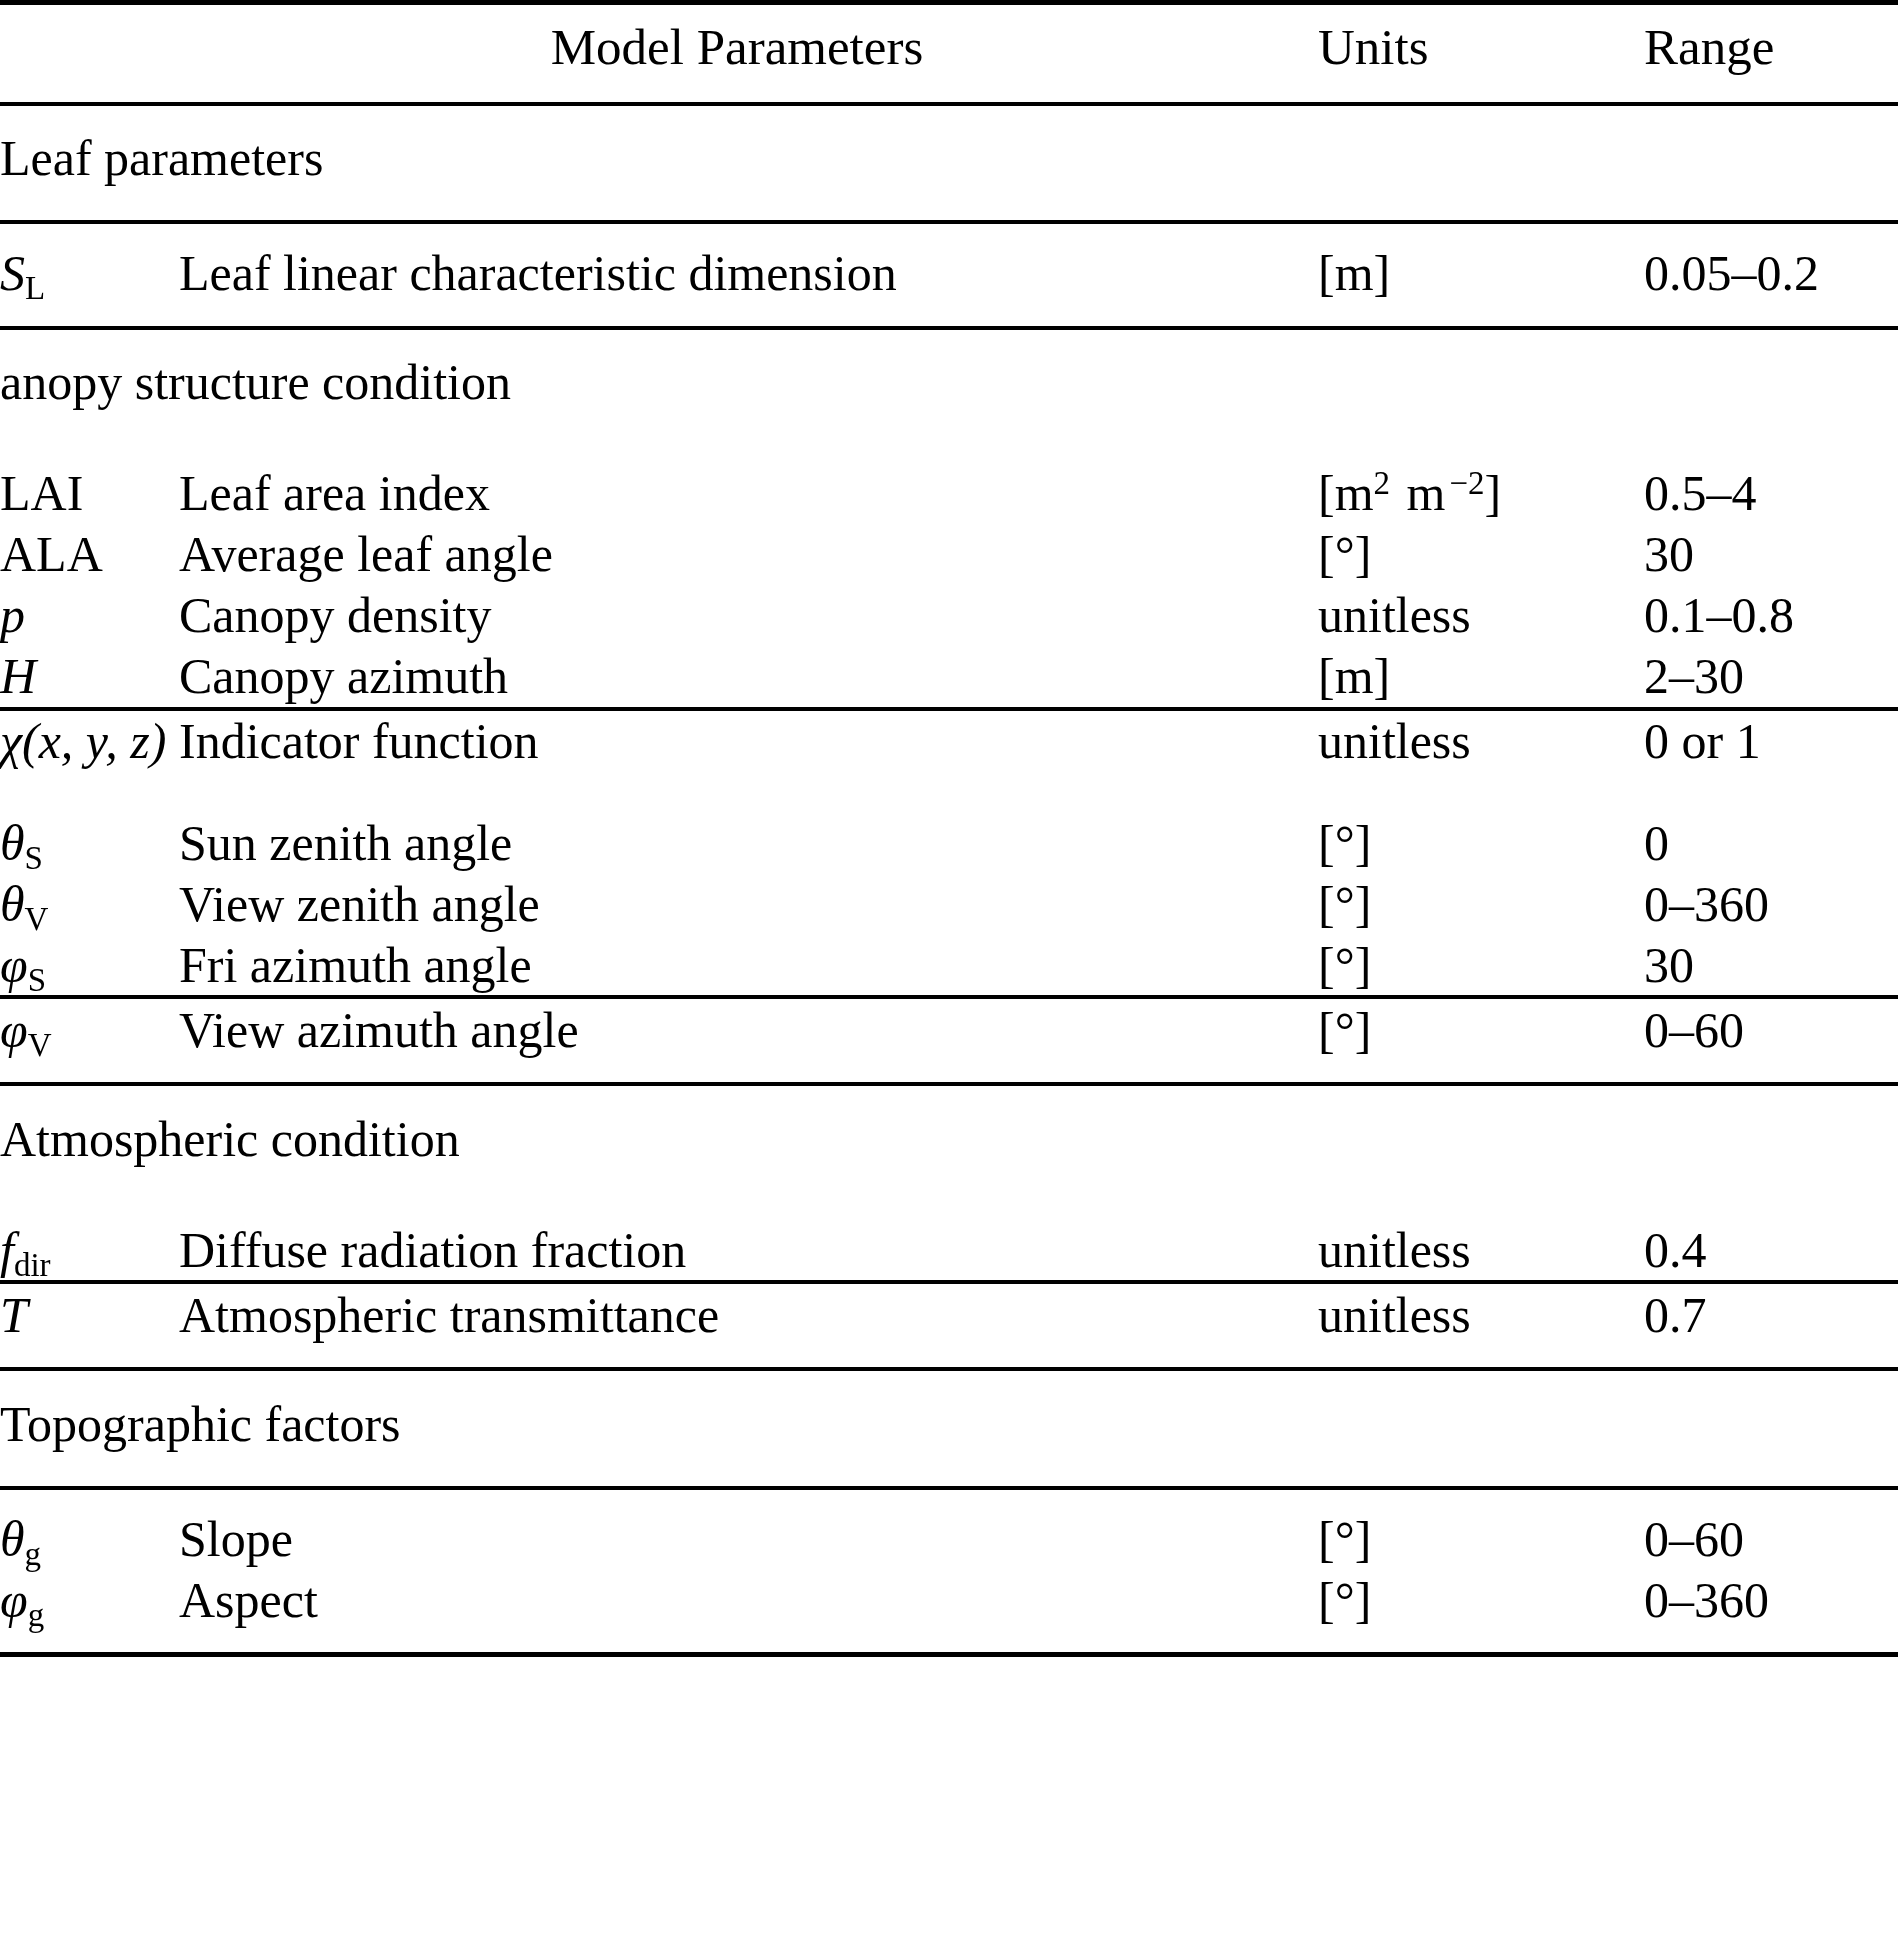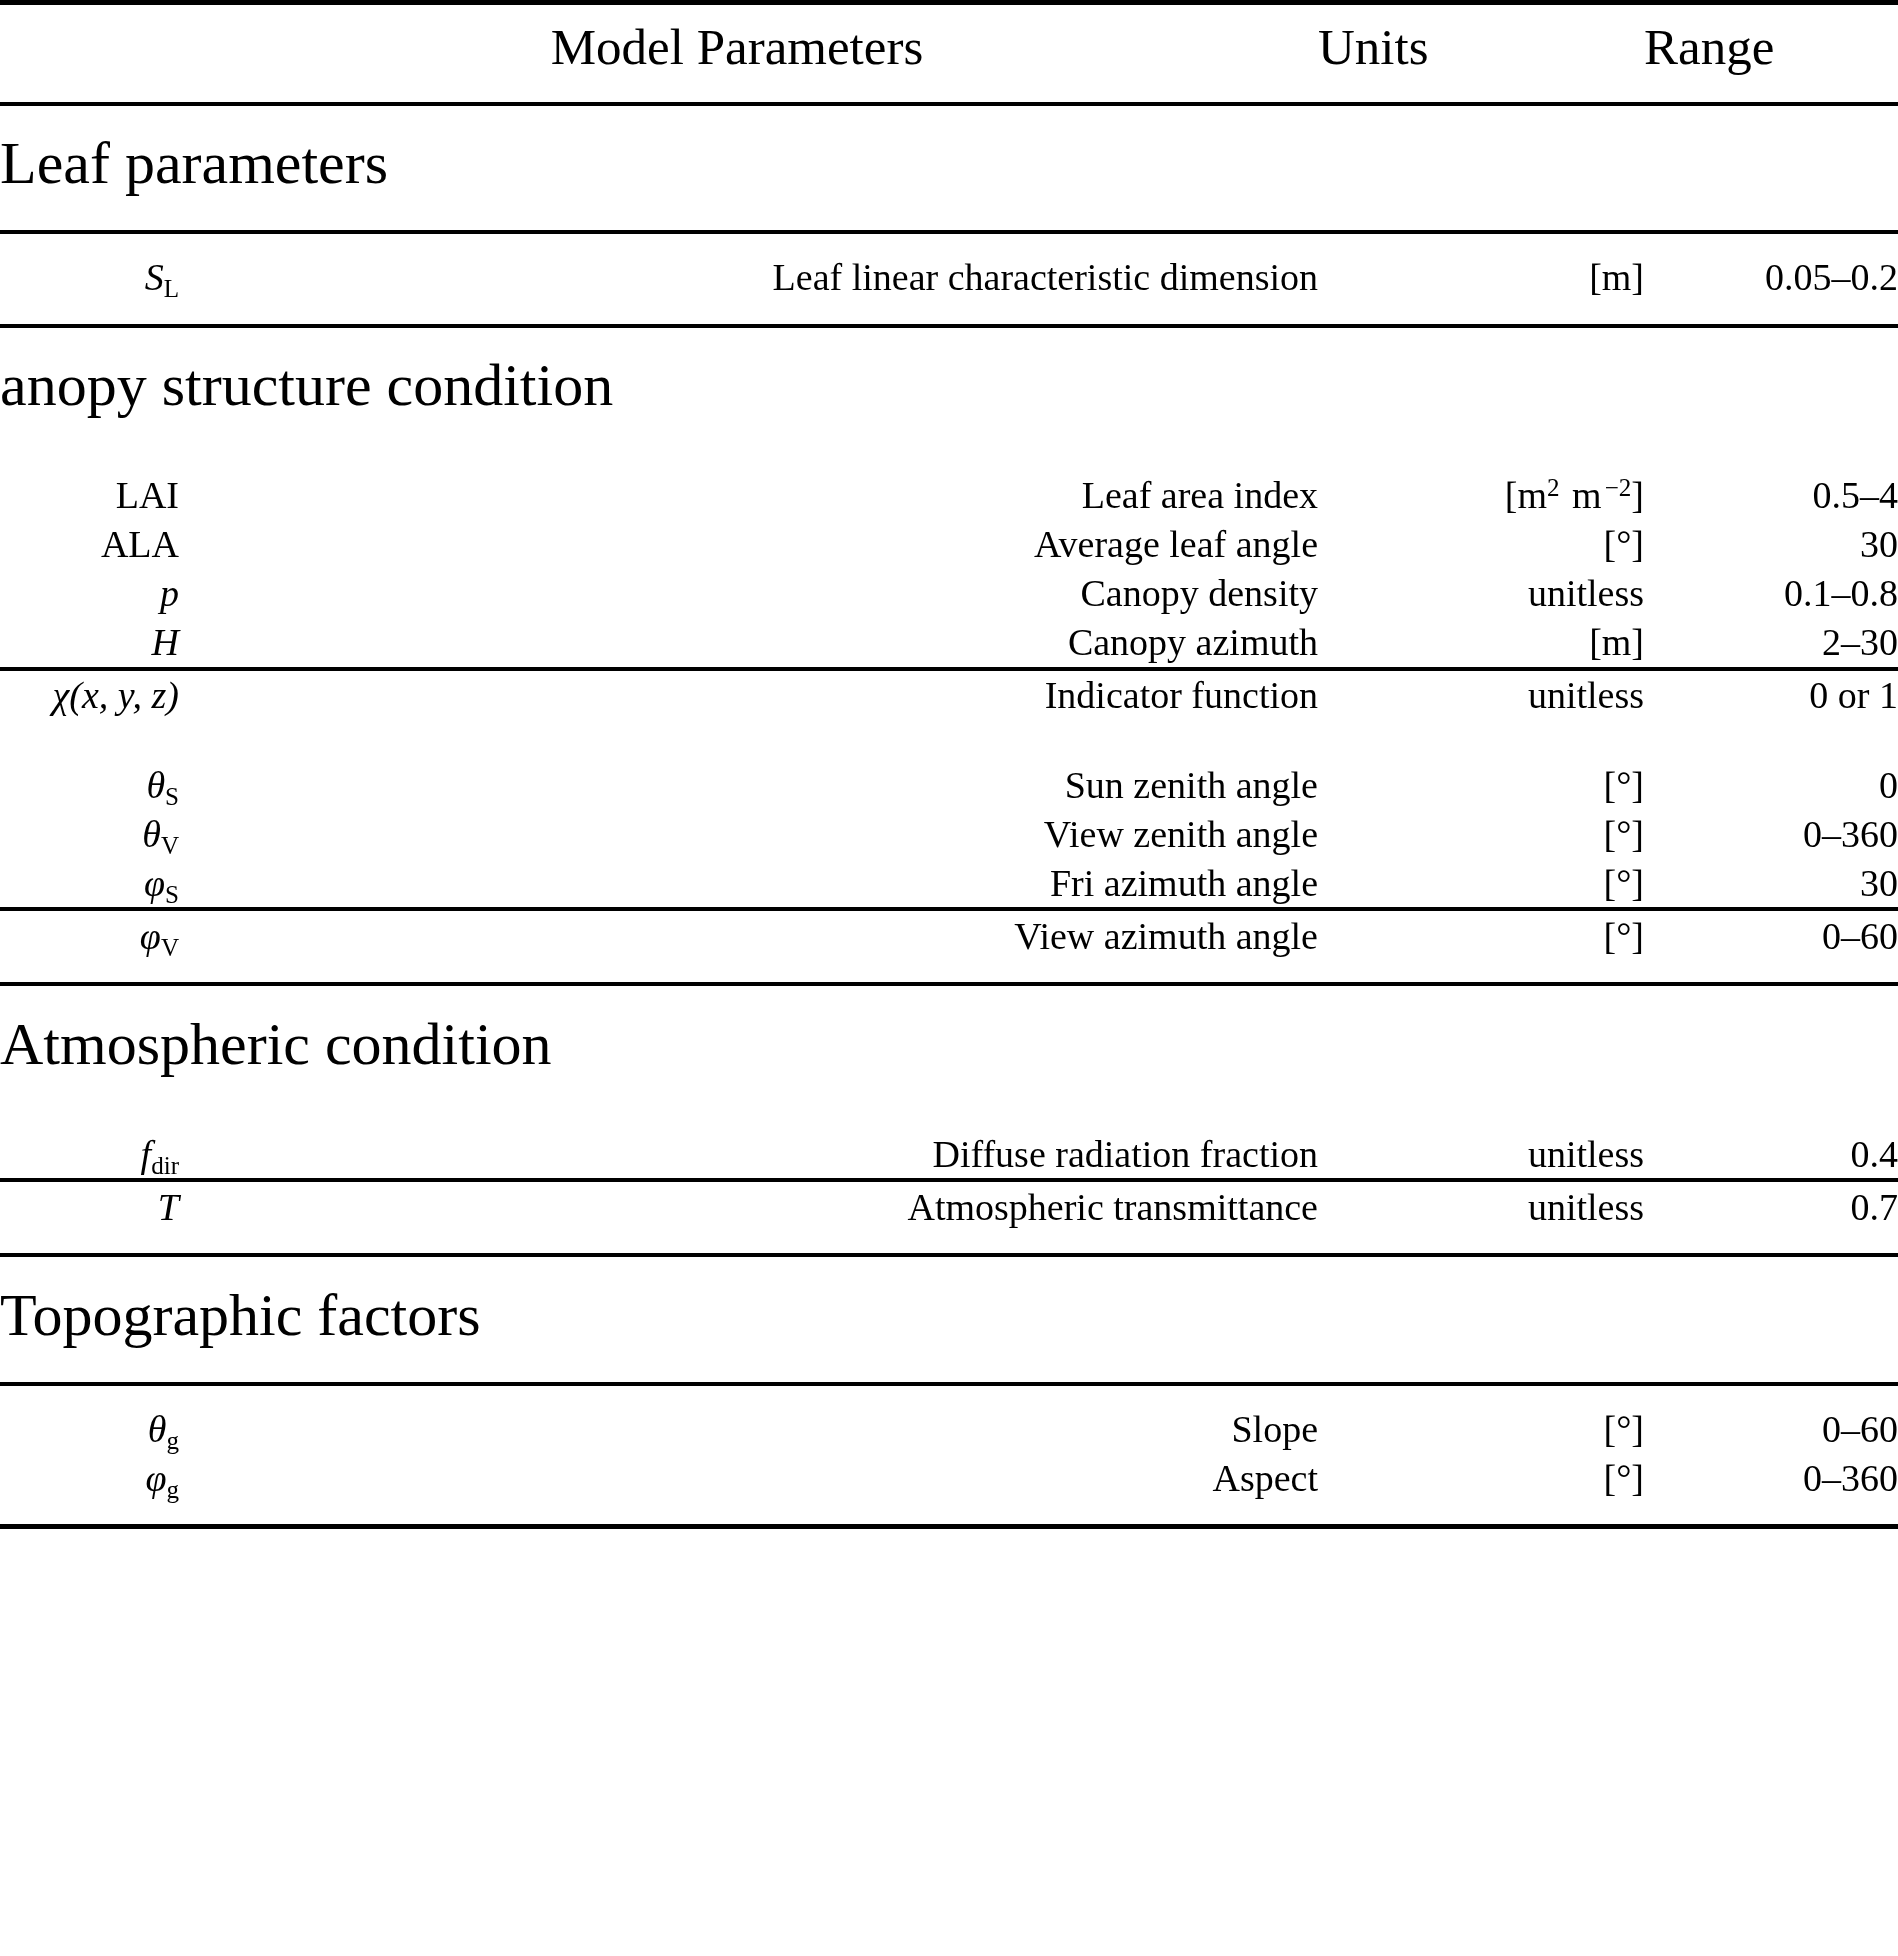--- a/index.html
+++ b/index.html
@@ -54,29 +54,28 @@
     font-size: 51px;
   }
   .head-model { text-align: center; padding-left: 156px; }
   .head-units { text-align: left; }
   .head-range { text-align: left; }
 
   
   tr.section-row td {
     padding-top: 27.5px;
     padding-bottom: 37px;
-    font-size: 60px;
+    font-size: 50px;
   }
 
   
   tr.data-row td {
-    font-size: 38px;
+    font-size: 50px;
     padding-top: 5.5px;
     padding-bottom: 5.5px;
-    text-align: right;
   }
   tr.data-row.first-in-group td { padding-top: 24px; }
   tr.data-row.last-in-group  td { padding-bottom: 27.5px; }
 
   .cell-sym   { white-space: nowrap; }
   .cell-desc  { white-space: nowrap; }
   .cell-units { white-space: nowrap; }
   .cell-range { white-space: nowrap; }
 
   

